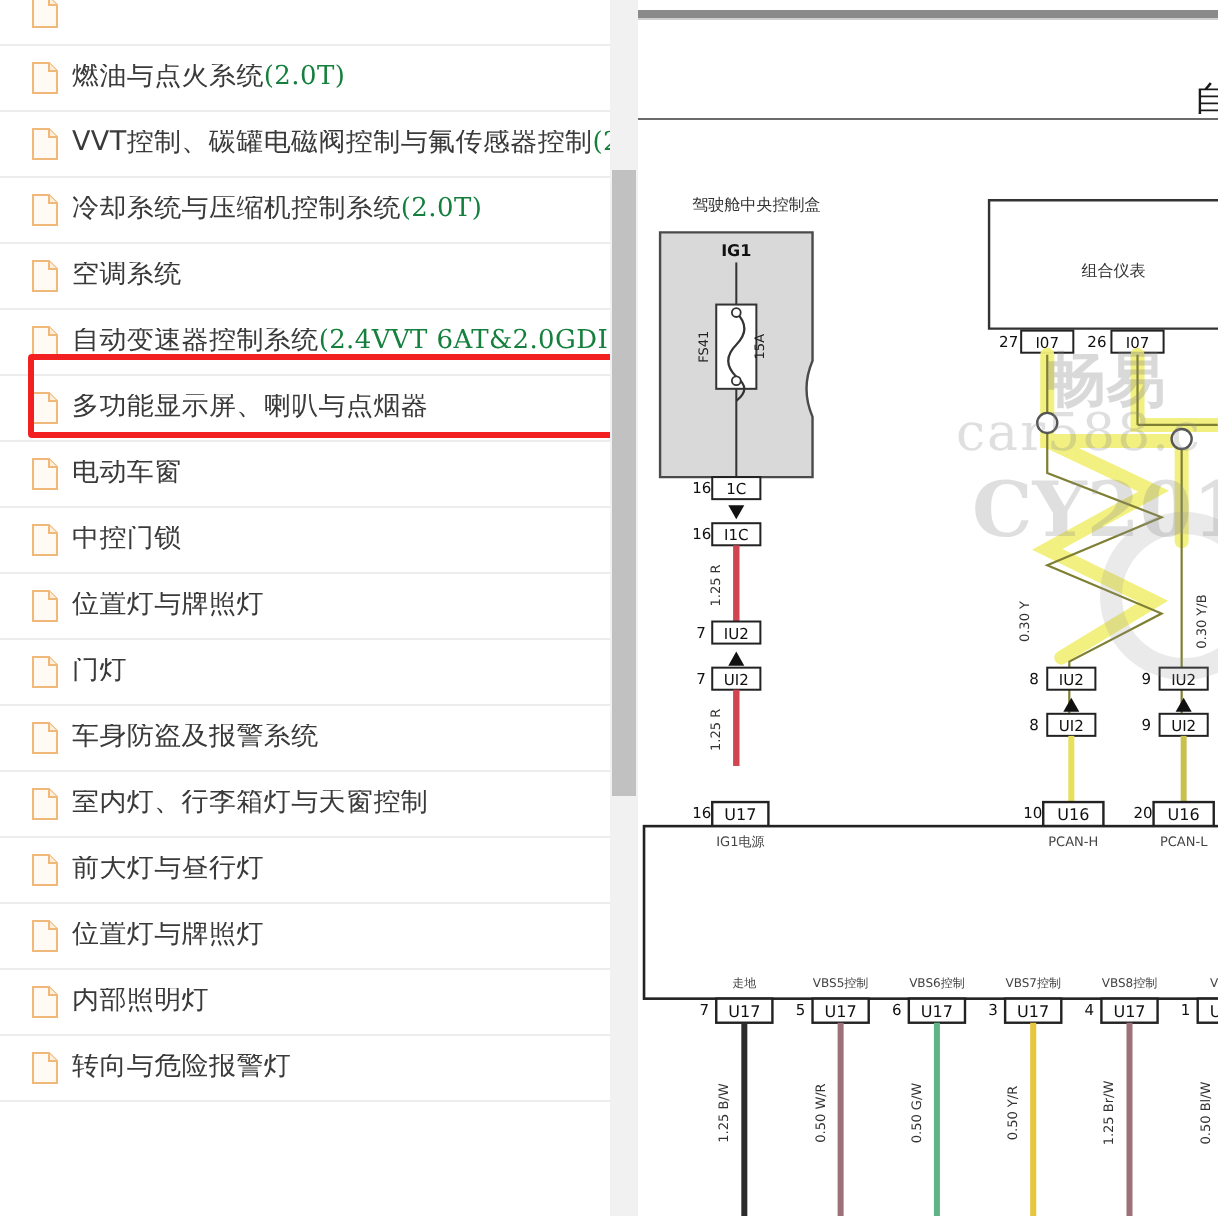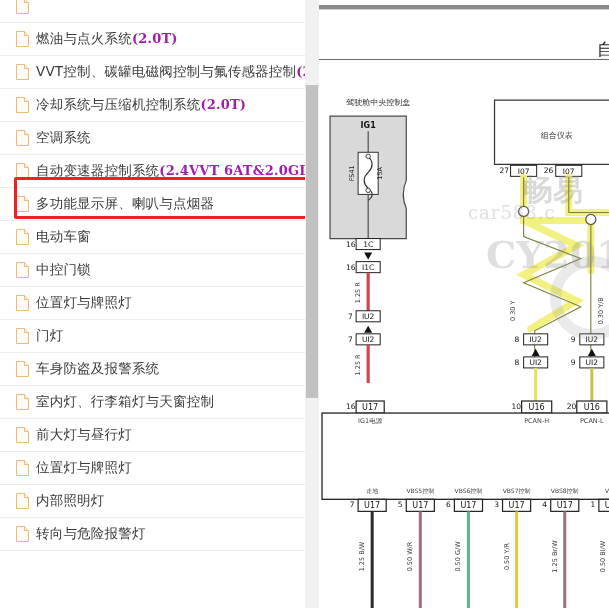--- a/index.html
+++ b/index.html
@@ -56,24 +56,23 @@
   .item-label {
     font-size: 13.5px;
     color: #3a3a3a;
     line-height: 1;
     letter-spacing: 0.2px;
     font-family: "DejaVu Sans", "Liberation Sans", sans-serif;
     overflow: hidden;
     text-overflow: clip;
   }
   .item-label .suffix {
-    color: #a21caf;
+    color: #15803d;
     font-family: "DejaVu Serif", "Liberation Serif", serif;
     font-size: 13px;
-    font-weight: bold;
   }
 
   
   .list-item.highlighted {
     z-index: 5;
   }
   .redbox {
     position: absolute;
     left: 14px;
     top: 177px;
@@ -153,21 +152,21 @@
   }
   .svgwrap { position:absolute; top:0; left:0; width:100%; height:100%; }
   .wm {
     position: absolute;
     color: rgba(140,140,140,0.28);
     font-family: "DejaVu Serif", "Liberation Serif", serif;
     pointer-events: none;
     user-select: none;
     white-space: nowrap;
   }
-  .wm-a { top: 142px; left: 150px; font-size: 18px; letter-spacing: 1px; }
+  .wm-a { top: 142px; left: 160px; font-size: 26px; letter-spacing: 1px; }
   .wm-b { top: 172px; left: 168px; font-size: 38px; font-weight: bold; }
   .wm-c { top: 110px; left: 205px; font-size: 30px; font-weight: bold;
           color: rgba(130,130,130,0.30); }
   .wm-ring {
     position: absolute;
     top: 196px; left: 232px;
     width: 62px; height: 62px;
     border: 11px solid rgba(150,150,150,0.20);
     border-radius: 50%;
   }

